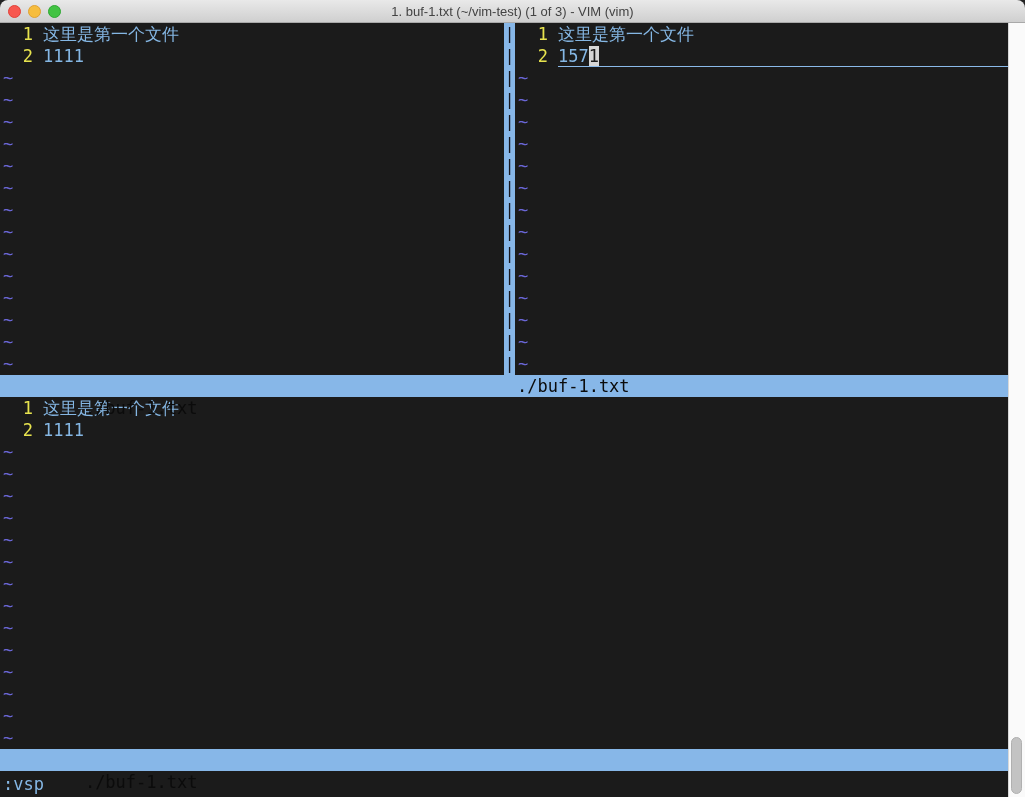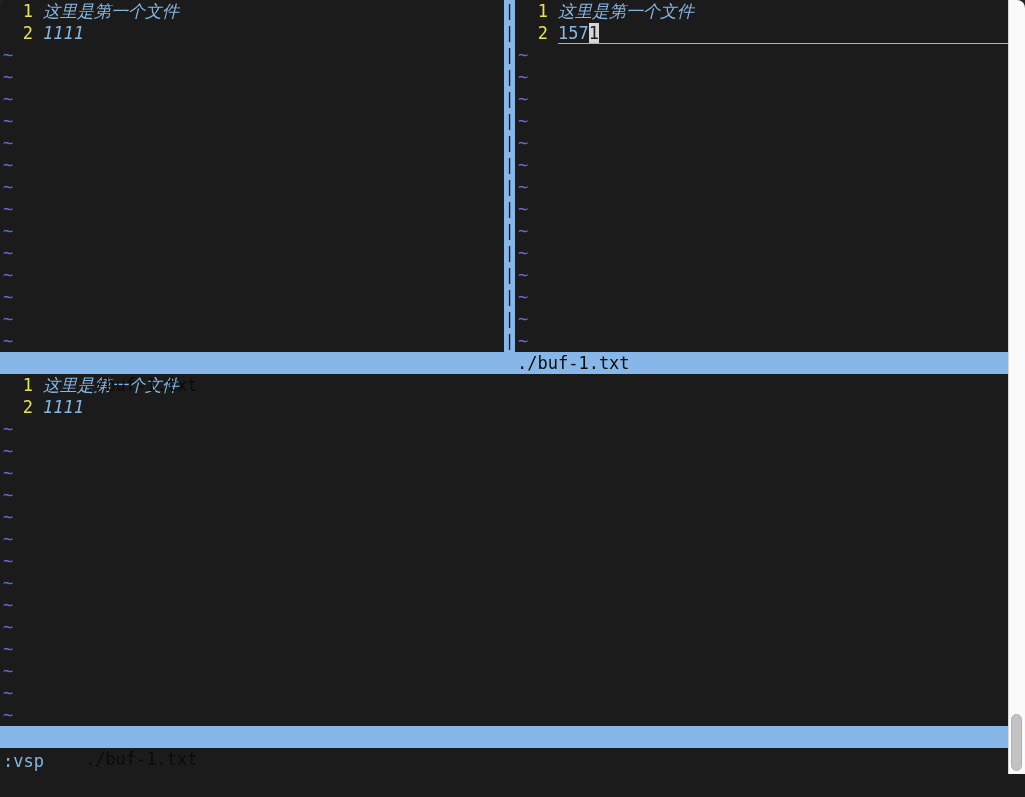--- a/index.html
+++ b/index.html
@@ -24,21 +24,21 @@
     text-align:center;font-family:"Liberation Sans",sans-serif;font-size:13px;color:#434343;
     white-space:nowrap;
   }
   
   .main{display:flex;height:774px;}
   .screen{width:1008px;background:var(--bg,#1b1b1b);overflow:hidden;
           font-size:17px;color:var(--text,#85b7e4);}
   .row{display:flex;height:22px;line-height:22px;white-space:pre;padding-left:3px;overflow:hidden;}
   .num{display:inline-block;width:30px;text-align:right;margin-right:10px;
        color:var(--line-number,#e7e34e);flex:none;}
-  .txt{flex:none;font-style:italic;}
+  .txt{flex:none;}
   .tilde{color:var(--tilde,#6a66d6);}
   
   .top-splits{display:flex;height:352px;}
   .win-left{width:504px;flex:none;overflow:hidden;}
   .vsep{width:11px;flex:none;background:var(--statusline-bg,#87b7e8);overflow:hidden;}
   .sep-row{height:22px;line-height:22px;text-align:center;color:#15151d;font-size:16px;}
   .win-right{flex:1;overflow:hidden;position:relative;}
   
   .cursorline{
     flex:1;height:21px;line-height:22px;
@@ -64,20 +64,28 @@
   .scroll-thumb{
     position:absolute;left:2px;bottom:3px;width:11px;height:57px;
     background:#c3c3c3;border:1px solid #b0b0b0;border-radius:6px;box-sizing:border-box;
   }
 </style>
 </head>
 <body>
 
 <div class="window">
 
+  <div class="titlebar">
+    <div class="traffic-lights">
+      <span class="tl red"></span>
+      <span class="tl yellow"></span>
+      <span class="tl green"></span>
+    </div>
+    <div class="title">1. buf-1.txt (~/vim-test) (1 of 3) - VIM (vim)</div>
+  </div>
 
   <div class="main">
     <div class="screen">
 
       <div class="top-splits">
 
         <div class="win-left">
           <div class="row">
             <span class="num">1</span><span class="txt">这里是第一个文件</span>
           </div>

